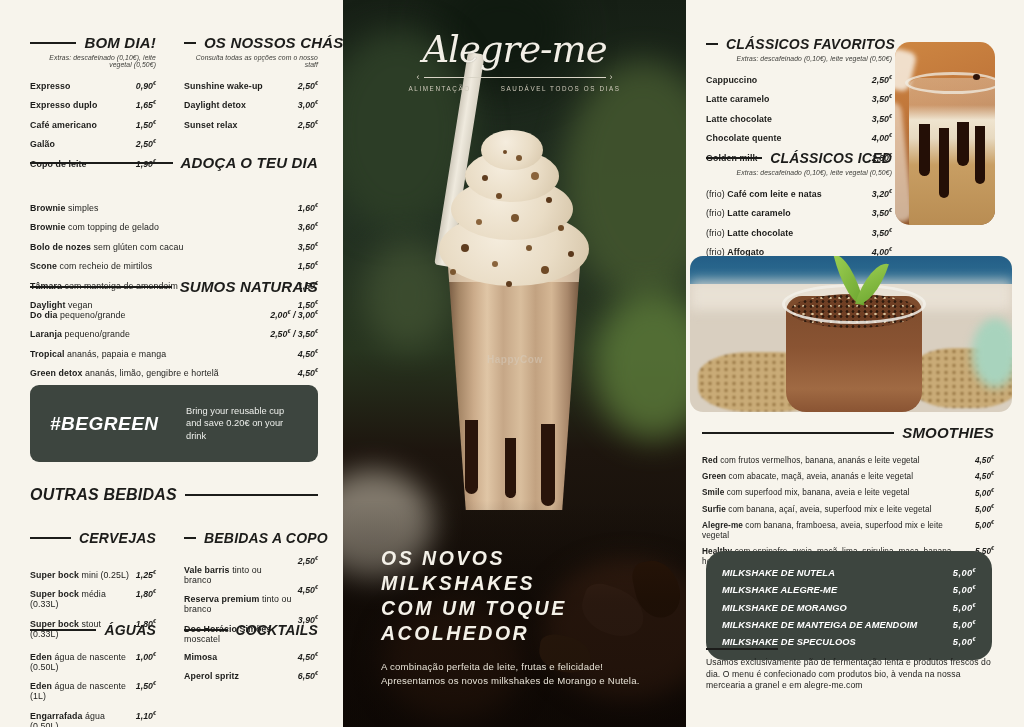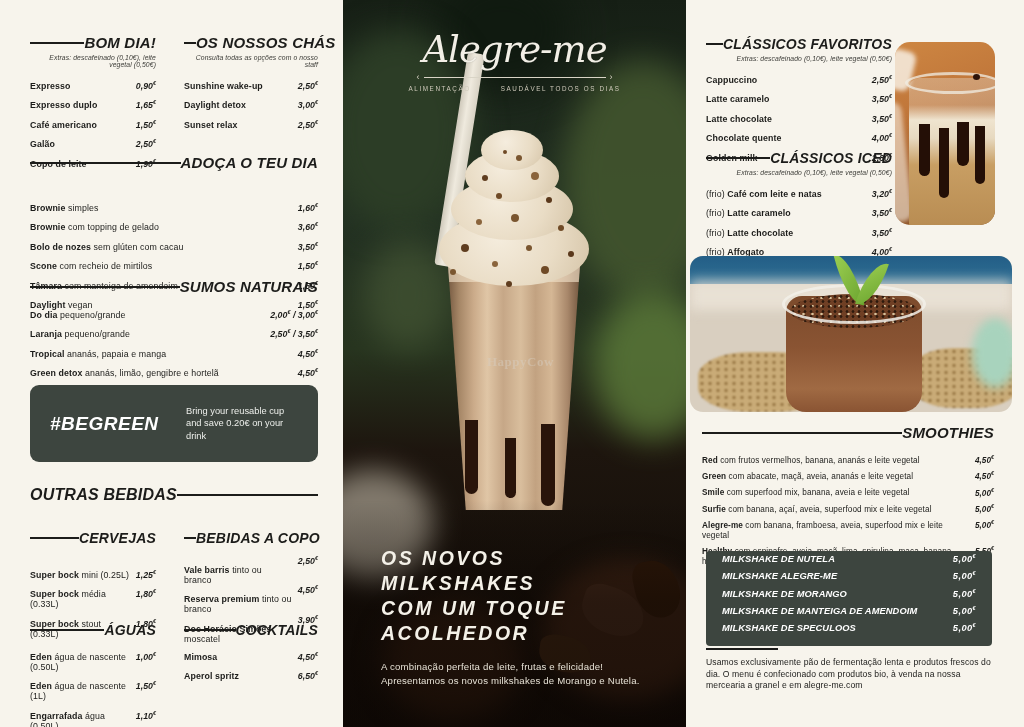--- a/index.html
+++ b/index.html
@@ -5,21 +5,21 @@
   :root{
     --bg:#f7f4ec; --ink:#1c1c1a; --box:#3d453f;
   }
   html,body{margin:0;padding:0;}
   body{font-family:"Liberation Sans",sans-serif;background:#888;}
   .page{position:relative;width:1024px;height:727px;background:var(--bg);overflow:hidden;}
 
   
   .panel{position:absolute;top:0;height:727px;}
   .sec{position:absolute;color:var(--ink);}
-  .sec-h{display:flex;align-items:center;font-weight:bold;font-style:italic;
+  .sec-h{display:flex;align-items:center;gap:8px;font-weight:bold;font-style:italic;
          font-size:14px;letter-spacing:.2px;white-space:nowrap;}
   .sec-h .rule{flex:1;border-top:2px solid var(--ink);min-width:12px;}
   .sec-h.big{font-size:15px;}
   .note{font-size:6.8px;font-style:italic;color:#3a3a36;text-align:right;margin-top:3px;letter-spacing:.1px;}
   .items{margin-top:10px;}
   .row{display:flex;justify-content:space-between;align-items:baseline;gap:6px;
        font-size:8.8px;line-height:10px;margin-bottom:6.5px;}
   .row .nm{letter-spacing:.1px;}
   .row .nm b{font-weight:bold;}
   .row .pfx{font-weight:normal;}
@@ -31,22 +31,22 @@
   
   .left-panel{left:0;width:343px;}
   .begreen{position:absolute;left:30px;top:385px;width:288px;height:77px;background:var(--box);
            border-radius:9px;display:flex;align-items:center;justify-content:space-between;
            padding:0 20px;box-sizing:border-box;color:#fff;}
   .begreen .tag{font-size:19px;font-weight:bold;font-style:italic;letter-spacing:.5px;}
   .begreen .txt{width:112px;font-size:9.3px;line-height:12.5px;color:#eceeea;}
 
   
   .right-panel{left:686px;width:338px;}
-  .mbox{position:absolute;left:20px;top:551px;width:286px;background:var(--box);border-radius:4px;
-        padding:0 16px 9px;box-sizing:border-box;color:#fff;}
+  .mbox{position:absolute;left:20px;top:551px;width:286px;background:var(--box);border-radius:18px;
+        padding:14px 16px 9px;box-sizing:border-box;color:#fff;}
   .mbox .row{font-size:9.3px;font-weight:bold;font-style:italic;letter-spacing:.4px;
              margin-bottom:3.2px;line-height:11px;}
   .mbox .row .nm b{font-weight:bold;}
   .footer{position:absolute;left:20px;top:648px;width:296px;color:var(--ink);}
   .footer .fline{width:72px;border-top:2.5px solid var(--ink);margin-bottom:7px;}
   .footer p{margin:0;font-size:8.6px;line-height:11.5px;letter-spacing:.1px;}
 
   
   .photo{position:absolute;overflow:hidden;}
   .photo-top{left:209px;top:42px;width:100px;height:183px;border-radius:15px;
@@ -119,22 +119,22 @@
          background:linear-gradient(90deg,#73573f 0%,#a58666 9%,#cbab8a 20%,#e0c6a6 30%,#c6a787 42%,
                     #d9be9d 55%,#c2a281 66%,#d5b795 78%,#a8876a 90%,#6e533c 100%);}
   .glass:before{content:"";position:absolute;left:0;top:0;width:100%;height:30px;
                 background:rgba(240,222,198,.65);}
   .glass .gd1,.glass .gd2,.glass .gd3{position:absolute;background:#29140a;border-radius:0 0 8px 8px;}
   .gd1{left:18px;top:168px;width:13px;height:74px;}
   .gd2{left:58px;top:186px;width:11px;height:60px;}
   .gd3{left:94px;top:172px;width:14px;height:82px;}
   .rim{position:absolute;left:100px;top:241px;width:142px;height:26px;border:2.5px solid rgba(232,226,214,.55);
        border-radius:50%;box-sizing:border-box;}
-  .watermark{position:absolute;left:144px;top:354px;font-size:13px;font-weight:bold;
-             color:rgba(215,205,192,.5);letter-spacing:.5px;font-family:Liberation Serif, serif;}
+  .watermark{position:absolute;left:144px;top:354px;font-size:10px;font-weight:bold;
+             color:rgba(215,205,192,.5);letter-spacing:.5px;}
 
   .logo{position:absolute;left:0;top:30px;width:343px;text-align:center;color:#f2efe6;}
   .logo .script{font-family:"DejaVu Serif",cursive;font-style:italic;font-size:37px;line-height:40px;
                 letter-spacing:-1px;text-shadow:0 0 1px rgba(0,0,0,.3);}
   .logo .ruleline{display:flex;align-items:center;justify-content:center;gap:4px;margin-top:2px;
                   color:#d9d4c6;font-size:9px;}
   .logo .ruleline .ln{width:182px;border-top:1.3px solid #d9d4c6;}
   .logo .tagrow{display:flex;justify-content:space-between;width:212px;margin:3px auto 0;
                 font-size:6.3px;letter-spacing:1.6px;color:#cfcabb;}
 

